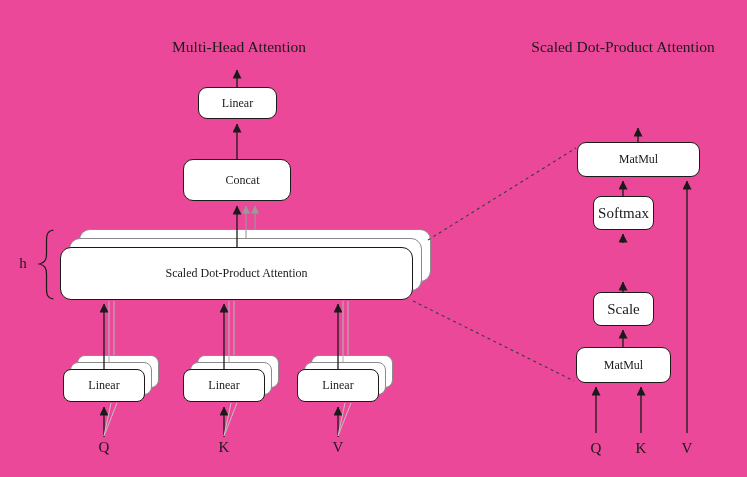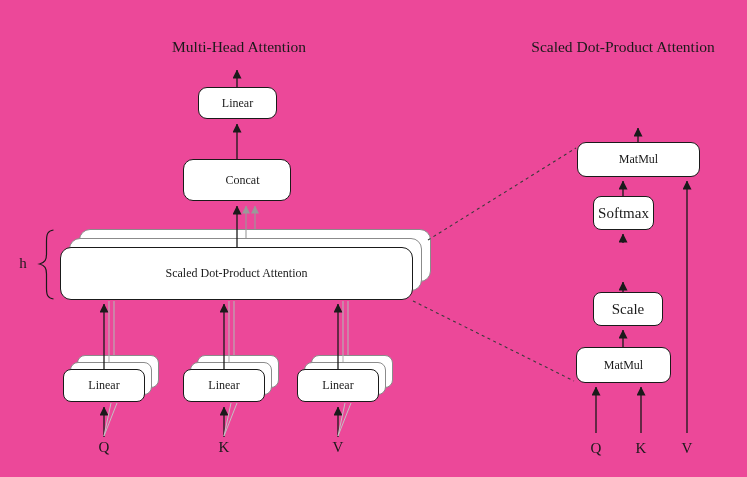--- a/index.html
+++ b/index.html
@@ -75,21 +75,21 @@
   <div class="io-label" style="left:224px;top:447px;">K</div>
   <div class="io-label" style="left:338px;top:447px;">V</div>
 
   <div class="title" style="left:623px;top:38px;">Scaled Dot-Product Attention</div>
 
   <div class="box" style="left:577px;top:142px;width:123px;height:35px;">MatMul</div>
 
   <div class="box" style="left:593px;top:196px;width:61px;height:34px;font-size:15px;border-radius:8px;">Softmax</div>
 
 
-  <div class="box" style="left:593px;top:292px;width:70px;height:34px;font-size:15px;border-radius:8px;">Scale</div>
+  <div class="box" style="left:593px;top:292px;width:61px;height:34px;font-size:15px;border-radius:8px;">Scale</div>
 
   <div class="box" style="left:576px;top:347px;width:95px;height:36px;">MatMul</div>
 
   <div class="io-label" style="left:596px;top:448px;">Q</div>
   <div class="io-label" style="left:641px;top:448px;">K</div>
   <div class="io-label" style="left:687px;top:448px;">V</div>
 
   <svg id="connectors" width="747" height="477" viewBox="0 0 747 477">
     <defs>
       <marker id="ab" markerWidth="9" markerHeight="9" refX="8.5" refY="4.5" orient="auto" markerUnits="userSpaceOnUse">

